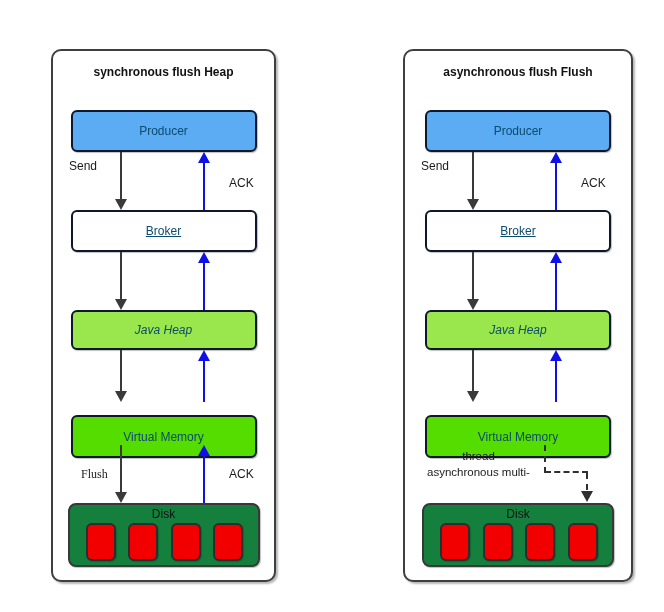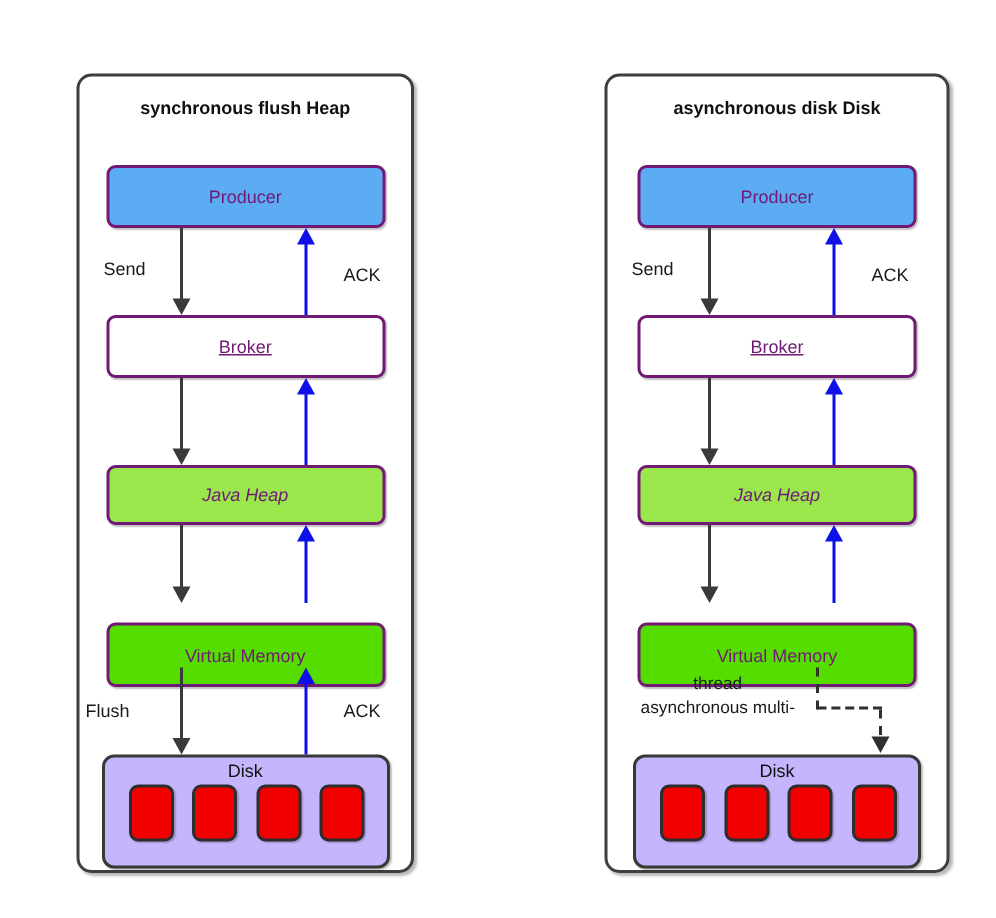--- a/index.html
+++ b/index.html
@@ -37,46 +37,46 @@
     font-weight: bold;
     font-size: 12px;
     color: #111111;
   }
 
   .node {
     position: absolute;
     left: 50%;
     transform: translateX(-50%);
     width: 186px;
-    border: 2px solid #701a75;
+    border: 2px solid #0f172a;
     border-radius: 6px;
     background: #ffffff;
     box-shadow: 1px 1px 1px rgba(0,0,0,0.25);
     display: flex;
     align-items: center;
     justify-content: center;
     font-size: 12px;
-    color: #701a75;
+    color: #0c4a6e;
     box-sizing: border-box;
   }
   .node.producer        { top: 59px;  height: 42px; background: var(--producer-fill, #5bacf2); }
   .node.broker          { top: 159px; height: 42px; text-decoration: underline; }
   .node.java-heap       { top: 259px; height: 40px; background: var(--java-heap-fill, #99e64d); font-style: italic; }
   .node.virtual-memory  { top: 364px; height: 43px; background: var(--virtual-memory-fill, #55dd00); }
 
   .disk-box {
     position: absolute;
     left: 50%;
     transform: translateX(-50%);
     top: 452px;
     width: 192px;
-    height: 76px;
+    height: 64px;
     border: 2px solid #383838;
     border-radius: 8px;
-    background: #c4b5fd;
+    background: #15803d;
     box-shadow: 1px 1px 1px rgba(0,0,0,0.25);
     box-sizing: border-box;
   }
   .disk-title {
     text-align: center;
     font-size: 12px;
     color: #111111;
     margin-top: 1px;
     height: 16px;
     line-height: 16px;
@@ -117,23 +117,23 @@
   .zone2 { top: 201px; height: 58px; }
   .zone3 { top: 299px; height: 52px; }
   .zone4 { top: 394px; height: 58px; }
 
   .flow-label {
     position: absolute;
     font-size: 12px;
     color: #1a1a1a;
     white-space: nowrap;
   }
-  .lbl-send      { left: 16px;  top: 121px; }
+  .lbl-send      { left: 16px;  top: 108px; }
   .lbl-ack-top   { left: 176px; top: 125px; }
-  .lbl-flush     { left: 4px;  top: 416px; }
+  .lbl-flush     { left: 28px;  top: 416px; font-family: Liberation Serif, serif; }
   .lbl-ack-bot   { left: 176px; top: 416px; }
 
   
   .dash { position: absolute; box-sizing: border-box; }
   .dash.v { border-left: 2px dashed #2f2f2f; width: 2px; }
   .dash.h { border-top: 2px dashed #2f2f2f; height: 2px; }
   .dash-v1 { left: 139px; top: 394px; height: 28px; }
   .dash-h1 { left: 140px; top: 420px; width: 43px; }
   .dash-v2 { left: 181px; top: 422px; height: 17px; }
   .dash-head {
@@ -208,21 +208,21 @@
       <div class="disk-cells">
         <div class="cell"></div>
         <div class="cell"></div>
         <div class="cell"></div>
         <div class="cell"></div>
       </div>
     </div>
   </div>
 
   <div class="panel right">
-    <div class="panel-title">asynchronous disk Disk</div>
+    <div class="panel-title">asynchronous flush Flush</div>
 
     <div class="node producer">Producer</div>
     <div class="node broker">Broker</div>
     <div class="node java-heap">Java Heap</div>
     <div class="node virtual-memory">Virtual Memory</div>
 
     <div class="varrow down black-x zone1">
         <i class="shaft"></i>
         <i class="head"></i>
       </div>

